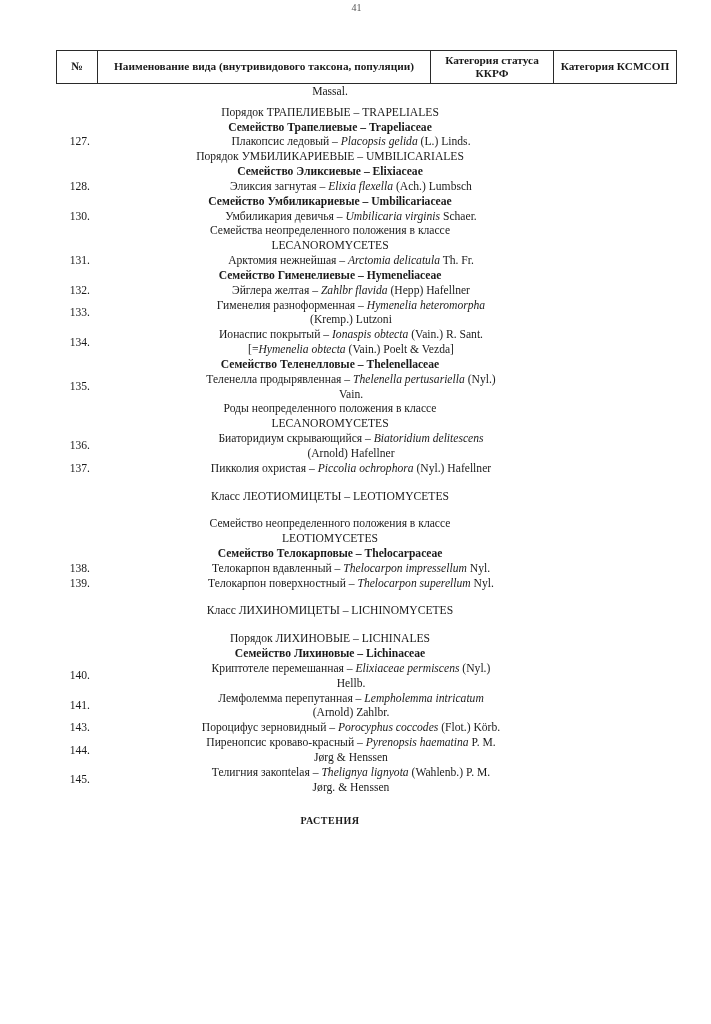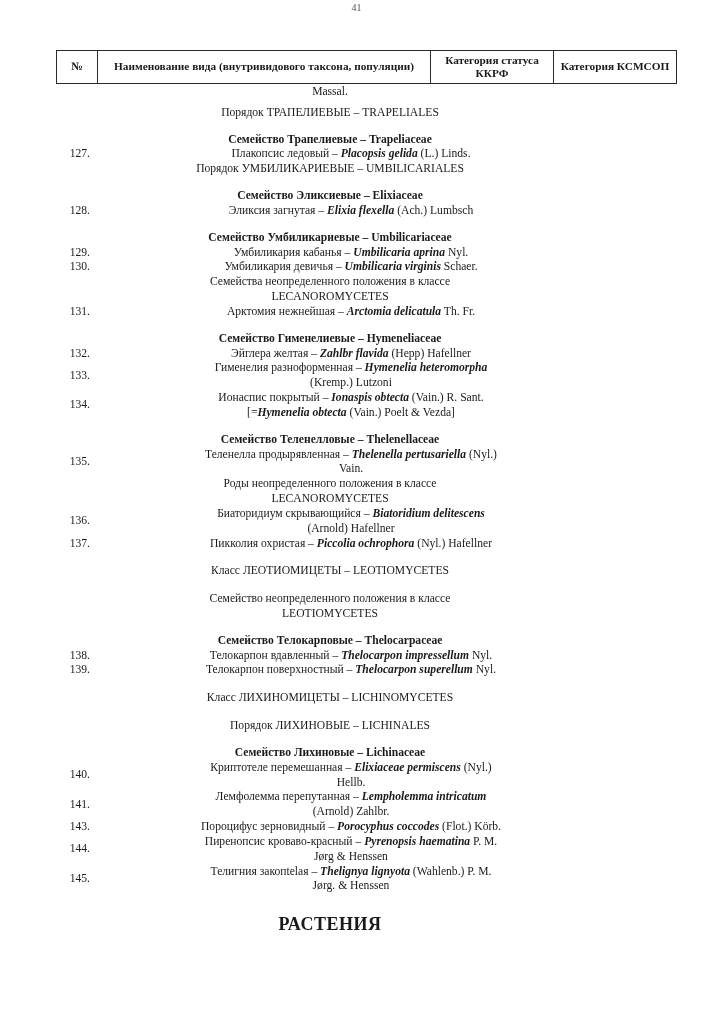--- a/index.html
+++ b/index.html
@@ -78,29 +78,29 @@
     flex: 1 1 auto;
     text-align: center;
     padding-right: 52px;
   }
   .centered {
     text-align: center;
     font-size: 11.6px;
     line-height: 1.28;
     padding-right: 52px;
   }
-  .bold { font-weight: bold; margin-top: 12px; }
-  .ital { font-style: italic; font-weight: bold; }
+  .bold { font-weight: bold; }
+  .ital { font-style: italic; }
   .gap-s { height: 6px; }
   .gap-m { height: 13px; }
   .gap-l { height: 20px; }
   .section-title {
     text-align: center;
     font-weight: bold;
-    font-size: 18px;
+    font-size: 10px;
     letter-spacing: 0.5px;
     padding-right: 52px;
   }
   .nowrapnum { white-space: nowrap; }
 </style>
 </head>
 <body>
 
 <div class="page">
 
@@ -129,24 +129,20 @@
           <div class="txt"><span>Плакопсис ледовый – </span><span class="ital">Placopsis gelida</span><span> (L.) Linds.</span></div>
         </div>
         <div class="centered">Порядок УМБИЛИКАРИЕВЫЕ – UMBILICARIALES</div>
         <div class="centered bold">Семейство Эликсиевые – Elixiaceae</div>
         <div class="row">
           <div class="num nowrapnum">128.</div>
           <div class="txt"><span>Эликсия загнутая – </span><span class="ital">Elixia flexella</span><span> (Ach.) Lumbsch</span></div>
         </div>
         <div class="centered bold">Семейство Умбиликариевые – Umbilicariaceae</div>
         <div class="row">
-          <div class="num nowrapnum">129.</div>
-          <div class="txt"><span>Умбиликария кабанья – </span><span class="ital">Umbilicaria aprina</span><span> Nyl.</span></div>
-        </div>
-        <div class="row">
           <div class="num nowrapnum">130.</div>
           <div class="txt"><span>Умбиликария девичья – </span><span class="ital">Umbilicaria virginis</span><span> Schaer.</span></div>
         </div>
         <div class="centered">Семейства неопределенного положения в классе</div>
         <div class="centered">LECANOROMYCETES</div>
         <div class="row">
           <div class="num nowrapnum">131.</div>
           <div class="txt"><span>Арктомия нежнейшая – </span><span class="ital">Arctomia delicatula</span><span> Th. Fr.</span></div>
         </div>
         <div class="centered bold">Семейство Гименелиевые – Hymeneliaceae</div>

